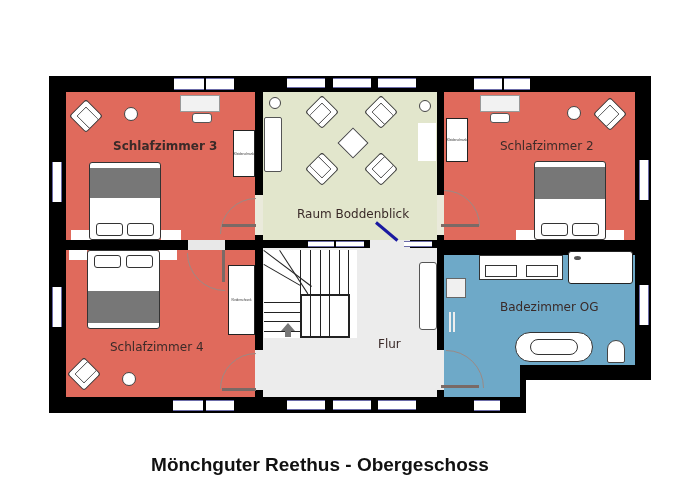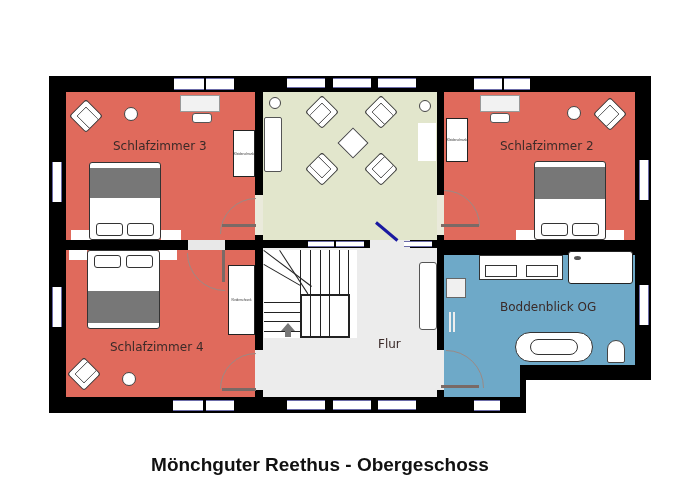--- a/index.html
+++ b/index.html
@@ -81,40 +81,41 @@
   <div class="window" style="left:378px;top:400px;width:38px;height:10px;"></div>
   <div class="window" style="left:474px;top:400px;width:26px;height:11px;"></div>
 
   <div class="chair" style="left:74px;top:104px;transform:rotate(-45deg);"></div>
   <div class="lamp" style="left:124px;top:107px;"></div>
   <div class="abs" style="left:180px;top:95px;width:40px;height:17px;background:#f2f2f2;border:1px solid #999;box-sizing:border-box;"></div>
   <div class="abs" style="left:192px;top:113px;width:20px;height:10px;background:#fff;border:1px solid #555;border-radius:3px;box-sizing:border-box;"></div>
   <div class="wardrobe" style="left:233px;top:130px;width:22px;height:47px;">
       <span>Kleiderschrank</span>
     </div>
-  <div class="label" style="left:113px;top:139px;">Schlafzimmer 3</div>
+  <div class="label" style="left:113px;top:139px;font-weight:bold;">Schlafzimmer 3</div>
   <div class="night" style="left:71px;top:230px;width:20px;height:10px;"></div>
   <div class="night" style="left:161px;top:230px;width:20px;height:10px;"></div>
   <div class="bed" style="left:89px;top:162px;width:72px;height:78px;">
     <div class="blanket" style="left:0;top:5px;width:70px;height:30px;"></div>
     <div class="pillow" style="left:6px;top:60px;width:27px;height:13px;"></div>
     <div class="pillow" style="left:37px;top:60px;width:27px;height:13px;"></div>
   </div>
   <div class="doorarc" style="left:220px;top:198px;width:72px;height:72px;border-radius:50%;clip-path:inset(0 36px 36px 0);"></div>
   <div class="doorleaf" style="left:222px;top:224px;width:34px;height:3px;"></div>
 
   <div class="lamp" style="left:269px;top:97px;width:12px;height:12px;"></div>
   <div class="lamp" style="left:419px;top:100px;width:12px;height:12px;"></div>
   <div class="abs" style="left:264px;top:117px;width:18px;height:55px;background:#fff;border:1px solid #555;border-radius:2px;box-sizing:border-box;"></div>
   <div class="abs" style="left:418px;top:123px;width:18px;height:38px;background:#fff;"></div>
   <div class="chair" style="left:310px;top:100px;transform:rotate(45deg);"></div>
   <div class="chair" style="left:369px;top:100px;transform:rotate(-45deg);"></div>
   <div class="chair" style="left:310px;top:157px;transform:rotate(135deg);"></div>
   <div class="chair" style="left:369px;top:157px;transform:rotate(-135deg);"></div>
   <div class="abs" style="left:342px;top:132px;width:22px;height:22px;background:#fff;border:1px solid #444;transform:rotate(45deg);box-sizing:border-box;"></div>
+  <div class="label" style="left:297px;top:207px;">Raum Boddenblick</div>
   <div class="abs" style="left:376px;top:221px;width:28px;height:3px;background:#1a1aa0;transform:rotate(40deg);transform-origin:left center;"></div>
 
   <div class="abs" style="left:480px;top:95px;width:40px;height:17px;background:#f2f2f2;border:1px solid #999;box-sizing:border-box;"></div>
   <div class="abs" style="left:490px;top:113px;width:20px;height:10px;background:#fff;border:1px solid #555;border-radius:3px;box-sizing:border-box;"></div>
   <div class="lamp" style="left:567px;top:106px;"></div>
   <div class="chair" style="left:598px;top:102px;transform:rotate(45deg);"></div>
   <div class="wardrobe" style="left:446px;top:118px;width:22px;height:44px;">
       <span>Kleiderschrank</span>
     </div>
   <div class="label" style="left:500px;top:139px;">Schlafzimmer 2</div>
@@ -172,21 +173,21 @@
 
   <div class="abs" style="left:479px;top:255px;width:84px;height:25px;background:#fff;border:1px solid #333;box-sizing:border-box;">
     <div class="abs" style="left:5px;top:9px;width:32px;height:12px;border:1px solid #333;box-sizing:border-box;"></div>
     <div class="abs" style="left:46px;top:9px;width:32px;height:12px;border:1px solid #333;box-sizing:border-box;"></div>
   </div>
   <div class="abs" style="left:568px;top:251px;width:65px;height:33px;background:#fff;border:1px solid #222;border-radius:3px;box-sizing:border-box;">
     <div class="abs" style="left:5px;top:4px;width:7px;height:4px;background:#555;border-radius:50%;"></div>
   </div>
   <div class="abs" style="left:446px;top:278px;width:20px;height:20px;background:#f0f0f0;border:1px solid #666;box-sizing:border-box;"></div>
   <div class="abs" style="left:449px;top:312px;width:6px;height:20px;border-left:2px solid #eee;border-right:2px solid #eee;box-sizing:border-box;"></div>
-  <div class="label" style="left:500px;top:300px;">Boddenblick OG</div>
+  <div class="label" style="left:500px;top:300px;">Badezimmer OG</div>
   <div class="abs" style="left:515px;top:332px;width:78px;height:30px;background:#fff;border:1px solid #333;border-radius:16px;box-sizing:border-box;">
     <div class="abs" style="left:14px;top:6px;width:48px;height:16px;border:1px solid #333;border-radius:9px;box-sizing:border-box;"></div>
   </div>
   <div class="abs" style="left:607px;top:340px;width:18px;height:23px;background:#fff;border:1px solid #444;border-radius:9px 9px 2px 2px;box-sizing:border-box;"></div>
   <div class="doorarc" style="left:408px;top:350px;width:76px;height:76px;border-radius:50%;clip-path:inset(0 0 38px 38px);"></div>
   <div class="doorleaf" style="left:441px;top:385px;width:38px;height:3px;"></div>
 </div>
 
 <div class="title">Mönchguter Reethus - Obergeschoss</div>
 

